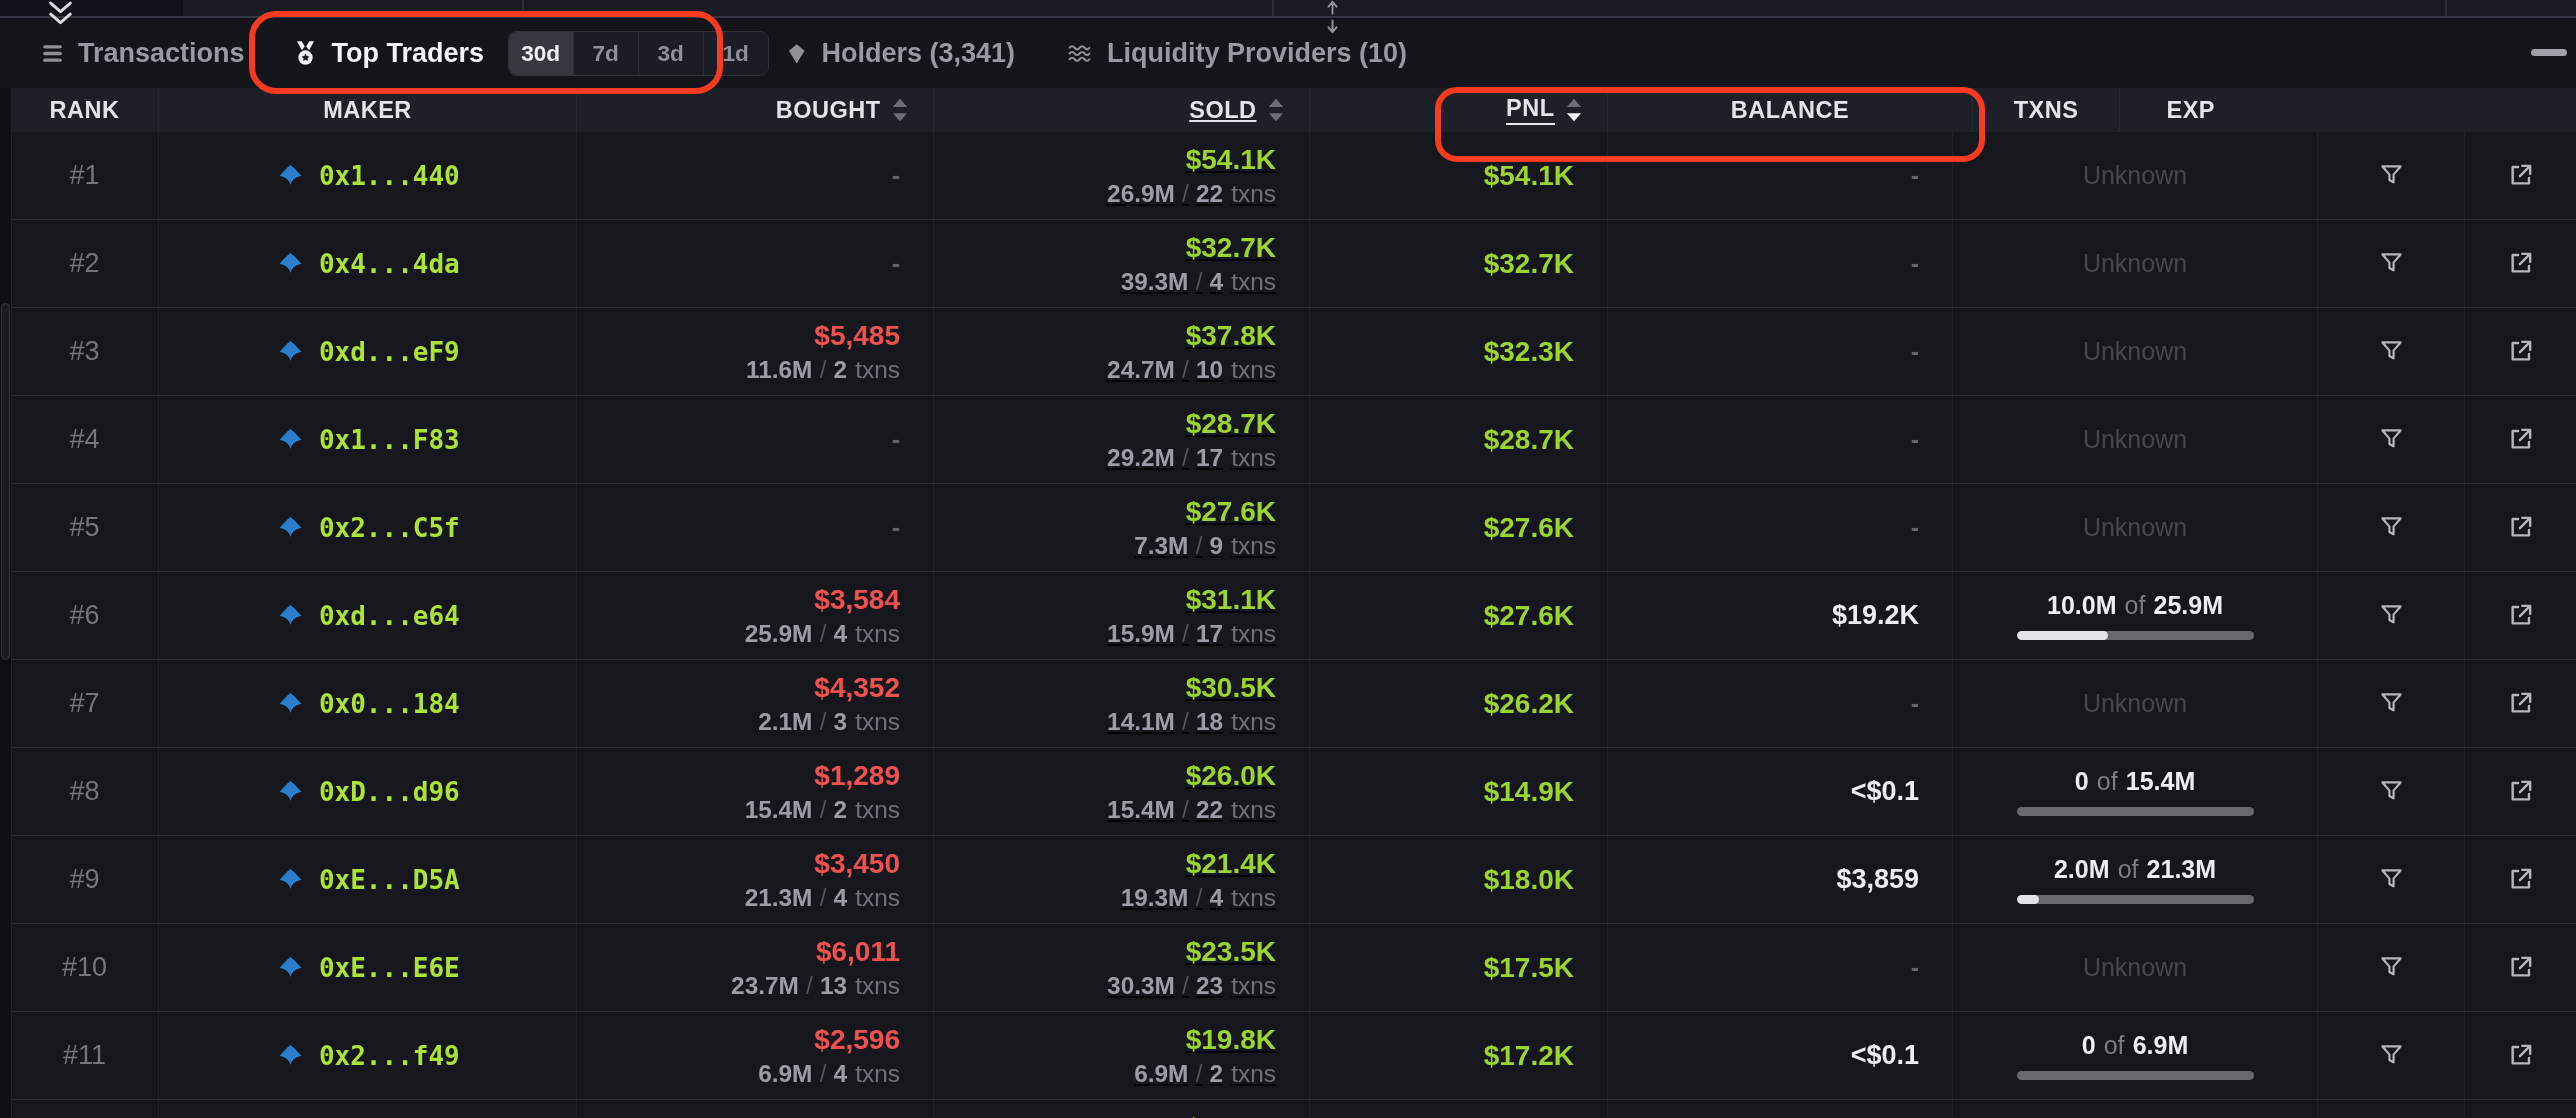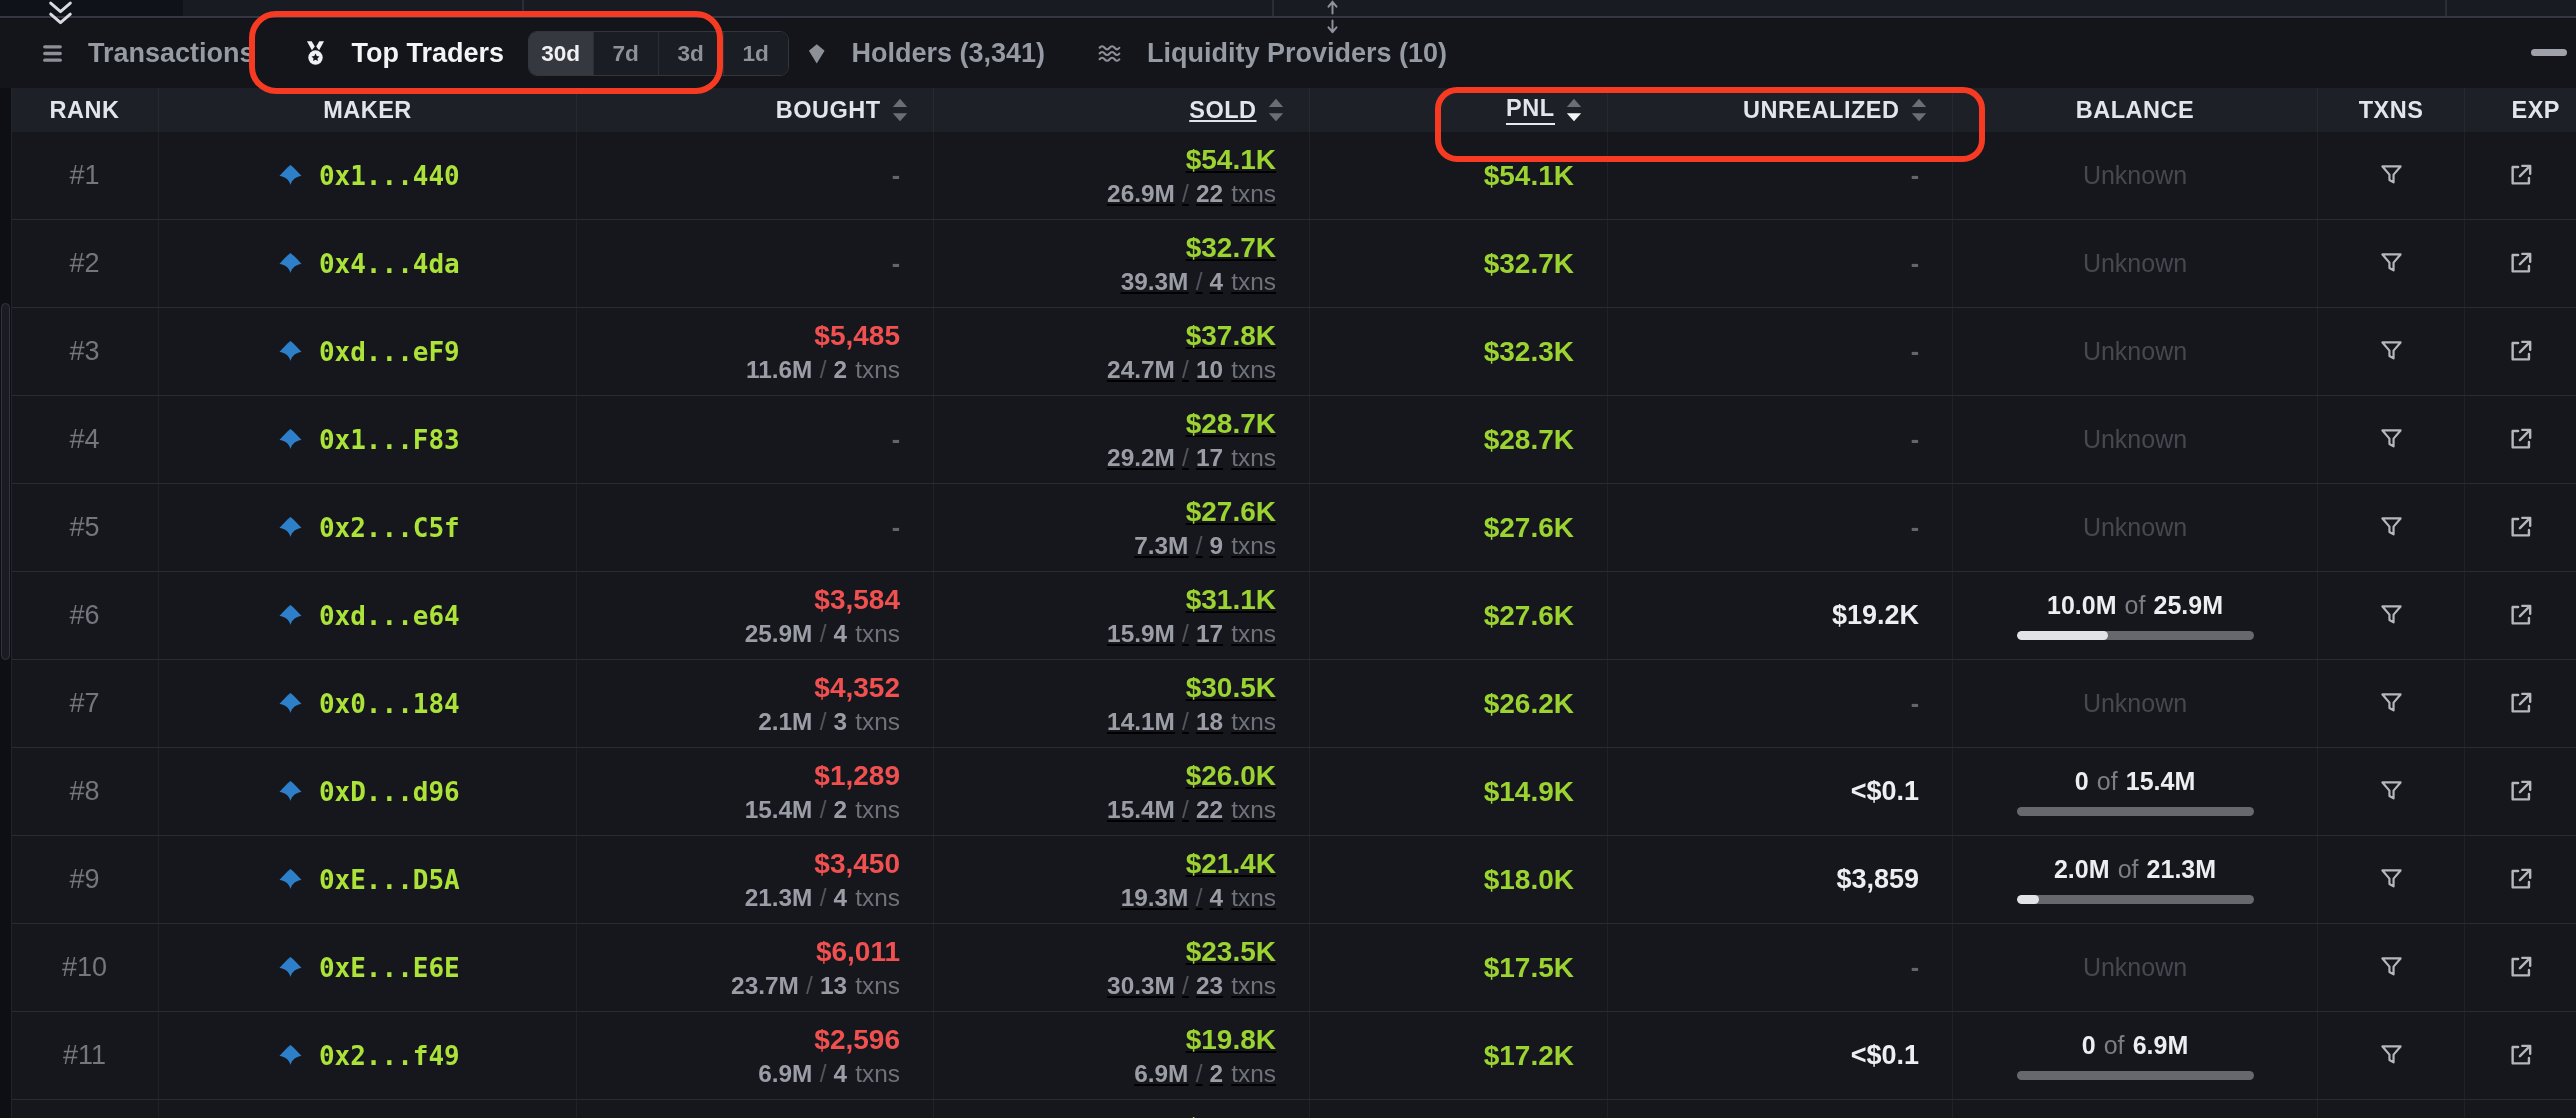--- a/index.html
+++ b/index.html
@@ -10,21 +10,21 @@
   .topstrip{position:absolute;left:0;top:0;width:2576px;height:16.3px;background:#191b23;
             border-bottom:2.7px solid #343741;z-index:2;}
   .strip-dark{position:absolute;left:0;top:0;width:183px;height:16.3px;background:#10121a;}
   .vdiv{position:absolute;top:0;width:1.8px;height:16.3px;background:#2b2e37;}
   .chev{position:absolute;left:45px;top:0;z-index:4;color:#d9dbe0;}
   .resize{position:absolute;left:1320px;top:0;z-index:4;color:#8f929a;}
 
   
   .tabbar{position:absolute;left:0;top:19px;width:2576px;height:69px;background:#14151b;
           display:flex;align-items:center;z-index:1;}
-  .tab{display:flex;align-items:center;gap:23px;font-size:27px;font-weight:600;color:#969aa3;cursor:pointer;white-space:nowrap;}
+  .tab{display:flex;align-items:center;gap:13px;font-size:27px;font-weight:600;color:#969aa3;cursor:pointer;white-space:nowrap;}
   .tab.active{color:#f3f4f6;font-weight:700;}
   .tab .ticon{display:flex;color:#8d9097;}
   .tab.active .ticon{color:#eef0f3;}
   .m-trans{margin-left:40px;}
   .m-top{margin-left:47px;}
   .m-holders{margin-left:16.3px;}
   .m-lp{margin-left:50px;}
   .tfgroup{display:flex;align-items:stretch;margin-left:23.5px;background:#15161c;
            border:1.8px solid #33353d;border-radius:9px;overflow:hidden;}
   .tf{min-width:56px;padding:0 4px;height:43px;display:flex;align-items:center;justify-content:center;
@@ -213,27 +213,20 @@
           <polygon class="sd" points="3,18 19,18 11,27"></polygon>
         </svg>
       </div>
     <div class="th right c4">
         <span class="pnl-label">PNL</span>
         <svg class="sorti desc" width="20" height="27" viewBox="0 0 22 30">
           <polygon class="su" points="11,2 3,11 19,11"></polygon>
           <polygon class="sd" points="3,18 19,18 11,27"></polygon>
         </svg>
       </div>
-    <div class="th right c5">
-        <span>UNREALIZED</span>
-        <svg class="sorti" width="20" height="27" viewBox="0 0 22 30">
-          <polygon class="su" points="11,2 3,11 19,11"></polygon>
-          <polygon class="sd" points="3,18 19,18 11,27"></polygon>
-        </svg>
-      </div>
     <div class="th center c6">
         <span>BALANCE</span>
       </div>
     <div class="th center c7">
         <span>TXNS</span>
       </div>
     <div class="th right c8" style="padding-right:15px">
         <span>EXP</span>
       </div>
   </div>

